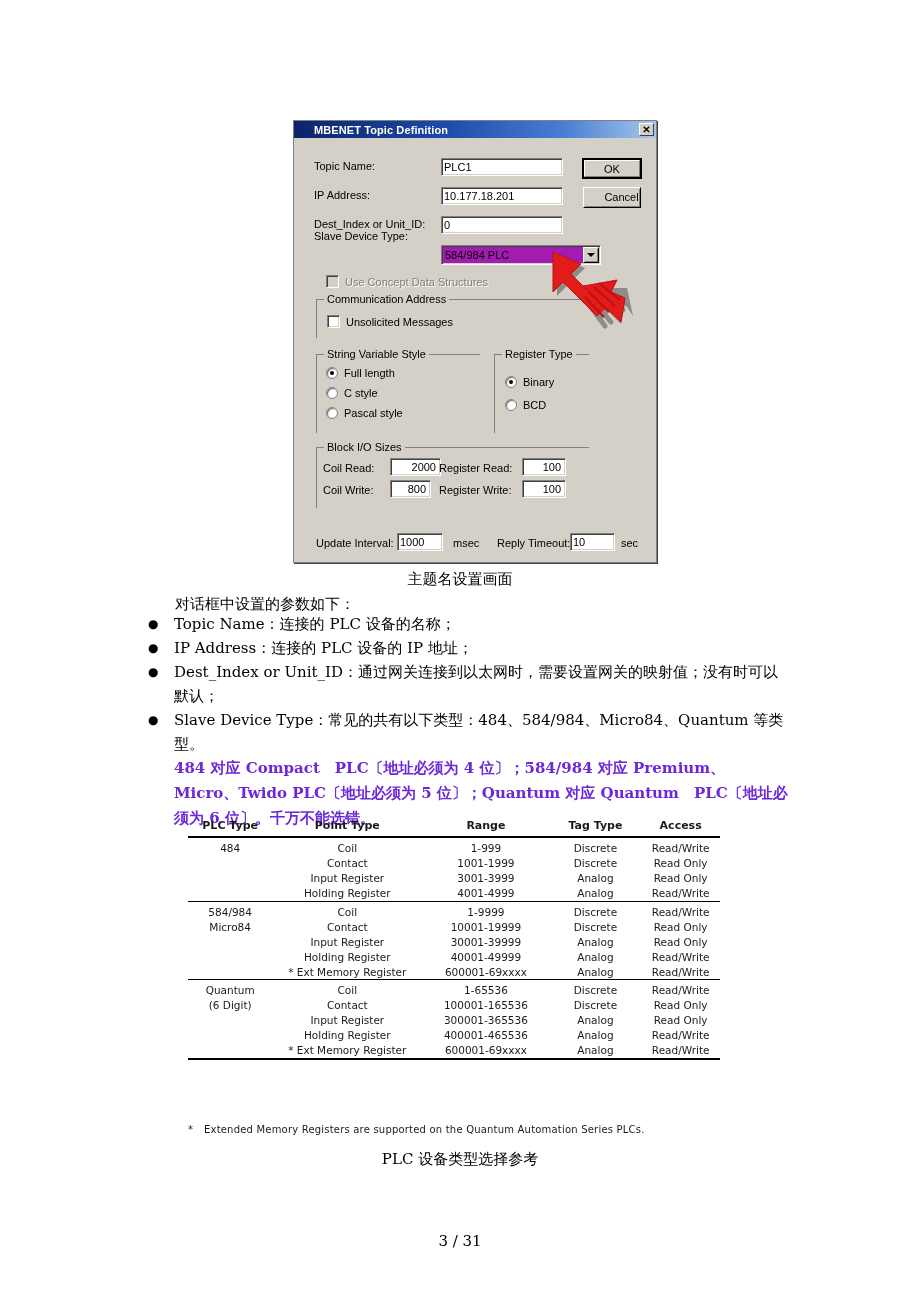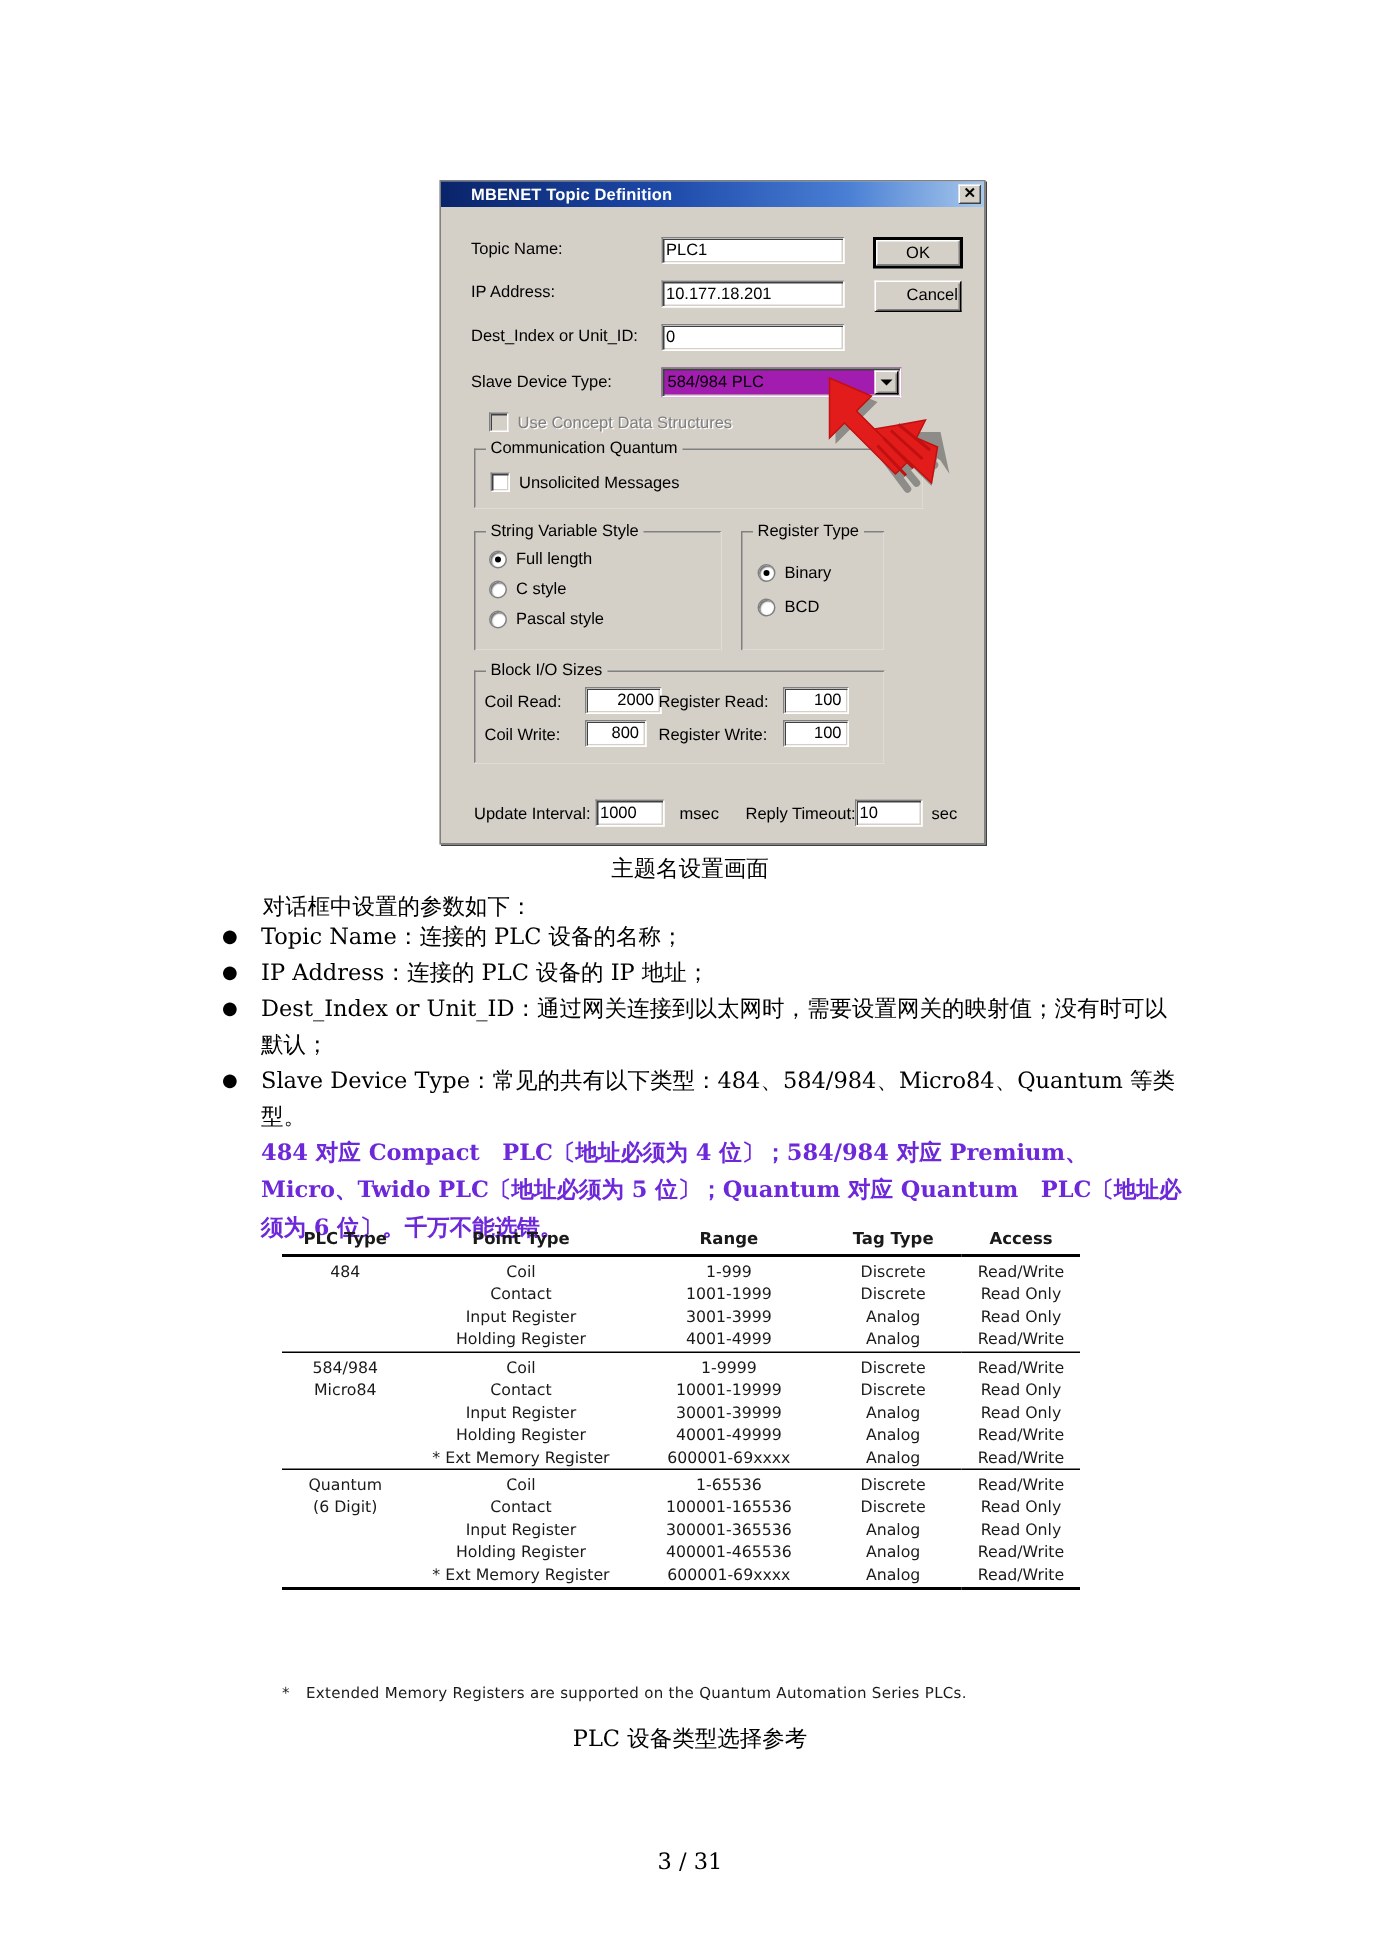--- a/index.html
+++ b/index.html
@@ -346,42 +346,42 @@
     <div class="field-row" style="left:20px; top:51px;">
       <span class="fld-label" style="width:130px;">IP Address:</span>
     </div>
     <div class="textbox" style="position:absolute; left:147px; top:49px; width:122px;">10.177.18.201</div>
 
     <div class="field-row" style="left:20px; top:80px;">
       <span class="fld-label" style="width:130px;">Dest_Index or Unit_ID:</span>
     </div>
     <div class="textbox" style="position:absolute; left:147px; top:78px; width:122px;">0</div>
 
-    <div class="field-row" style="left:20px; top:111px;">
+    <div class="field-row" style="left:20px; top:92px;">
       <span class="fld-label" style="width:130px;">Slave Device Type:</span>
     </div>
     <div class="combo" style="position:absolute; left:147px; top:107px; width:160px;">
       <span>584/984 PLC</span>
       <span class="combo-arrow">
           <i class="tri"></i>
         </span>
     </div>
 
     <div class="btn default" style="position:absolute; left:288px; top:20px; width:60px;">
       <span class="inner">OK</span>
     </div>
     <div class="btn" style="position:absolute; left:289px; top:49px; width:58px;padding-left:19px;">Cancel</div>
 
     <div class="cbrow" style="left:32px; top:137px;">
       <span class="checkbox disabled"></span>
       <span class="cb-label disabled">Use Concept Data Structures</span>
     </div>
 
     <div class="group" style="left:22px; top:161px; width:300px; height:40px;">
-      <span class="group-title">Communication Quantum</span>
+      <span class="group-title">Communication Address</span>
     </div>
     <div class="cbrow" style="left:33px; top:177px;">
       <span class="checkbox"></span>
       <span class="cb-label">Unsolicited Messages</span>
     </div>
 
     <div class="group" style="left:22px; top:216px; width:165px; height:80px;">
       <span class="group-title">String Variable Style</span>
     </div>
     <div class="radrow" style="left:32px; top:229px;">

